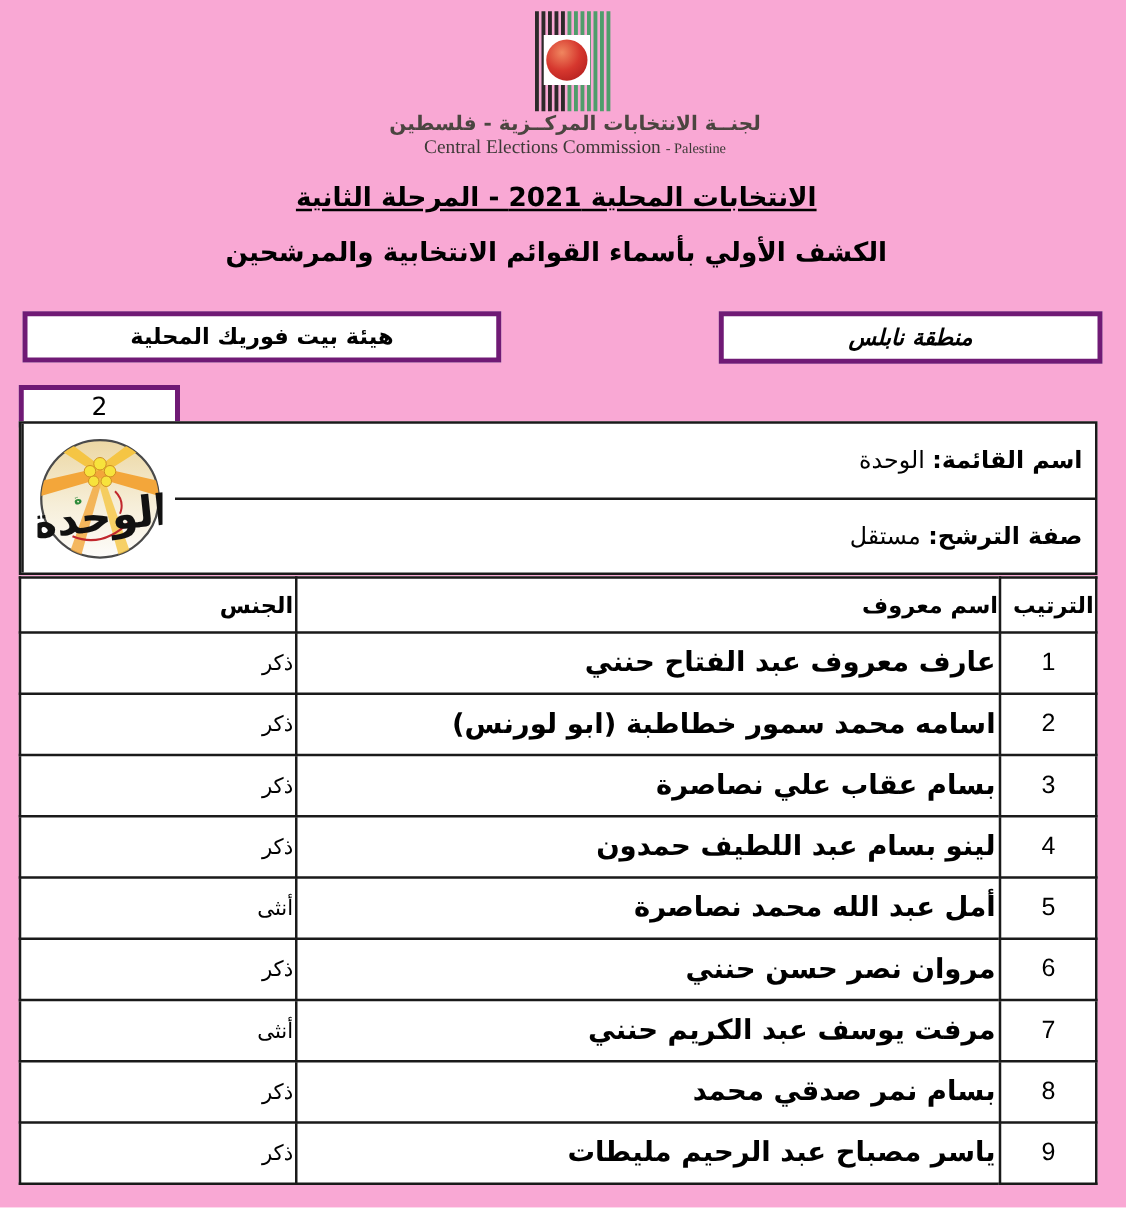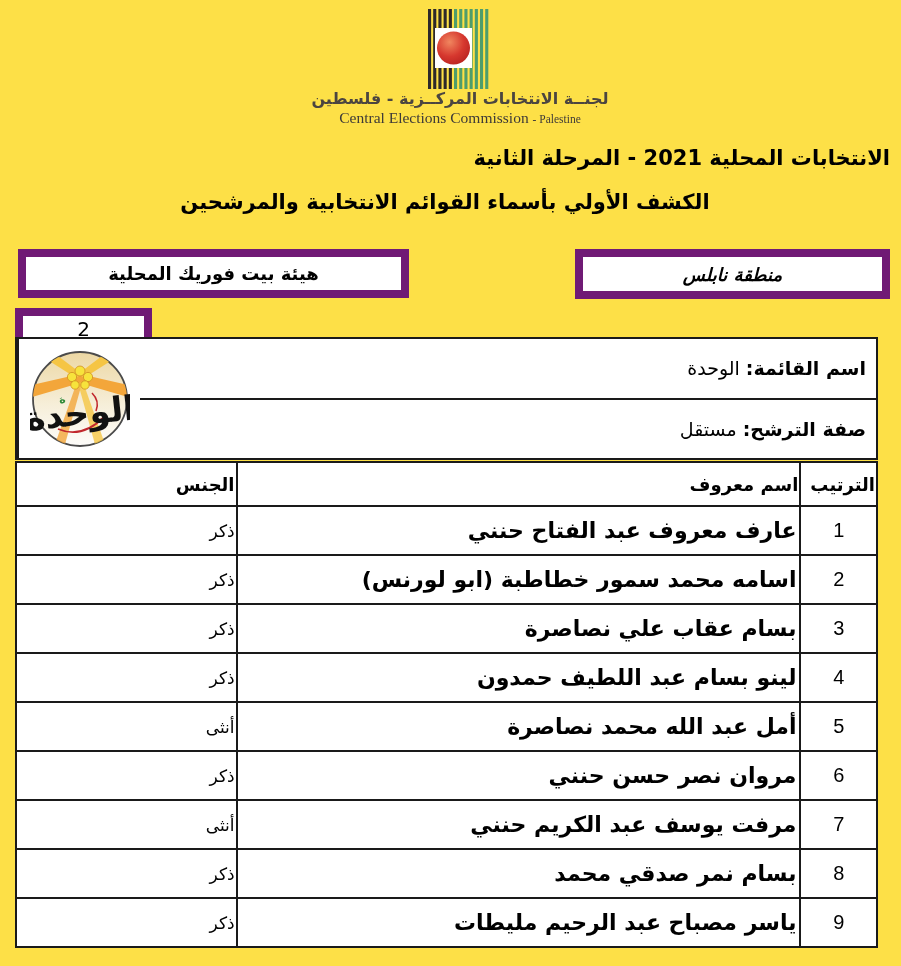--- a/index.html
+++ b/index.html
@@ -1,19 +1,19 @@
 <!DOCTYPE html>
 <html lang="ar"><head>
 <meta charset="utf-8">
 <style>
   html,body{margin:0;padding:0;background:#ffffff;}
   .page{
     position:relative;
     width:901px;height:966px;
-    background:#fde047;
+    background:#f9a8d4;
     font-family:"DejaVu Sans","Liberation Sans",sans-serif;
     color:#000;
     overflow:hidden;
   }
   
   .cec-logo{position:absolute;left:428px;top:8px;width:62px;height:82px;}
   .org-name-ar{
     position:absolute;left:0;top:89px;width:920px;
     text-align:center;direction:rtl;
     font-size:16px;font-weight:bold;color:#4b4540;
@@ -22,32 +22,32 @@
   .org-name-en{
     position:absolute;left:0;top:109px;width:920px;
     text-align:center;
     font-family:"Liberation Serif","DejaVu Serif",serif;
     font-size:15.5px;color:#3e3a38;
   }
   .org-name-en .suffix{font-size:11.5px;}
   
   .title1{
     position:absolute;left:0;top:146px;width:890px;
-    direction:rtl;
-    font-size:21px;font-weight:bold;
+    text-align:center;direction:rtl;
+    font-size:21px;font-weight:bold;text-decoration:underline;
   }
   .title2{
     position:absolute;left:0;top:190px;width:890px;
     text-align:center;direction:rtl;
     font-size:21px;font-weight:bold;
   }
   
   .box{
     position:absolute;
-    border:8px solid #701a75;
+    border:4px solid #701a75;
     display:flex;align-items:center;justify-content:center;
     direction:rtl;font-weight:bold;font-size:18px;
     background:#fff;
   }
   .district-box{left:575px;top:249px;width:299px;height:34px;font-style:italic;}
   .authority-box{left:18px;top:249px;width:375px;height:33px;}
   .list-number-box{
     left:15px;top:308px;width:121px;height:26px;
     font-weight:normal;font-size:20px;
   }

